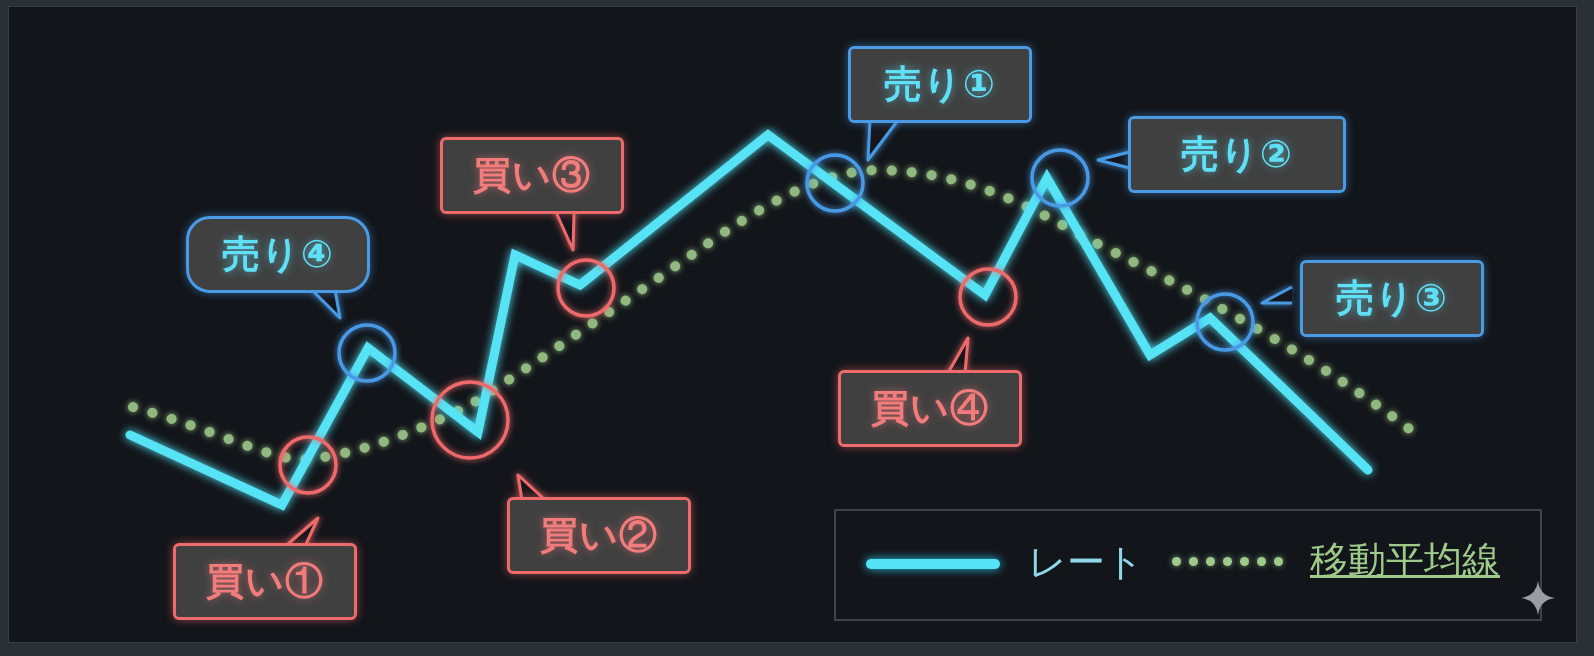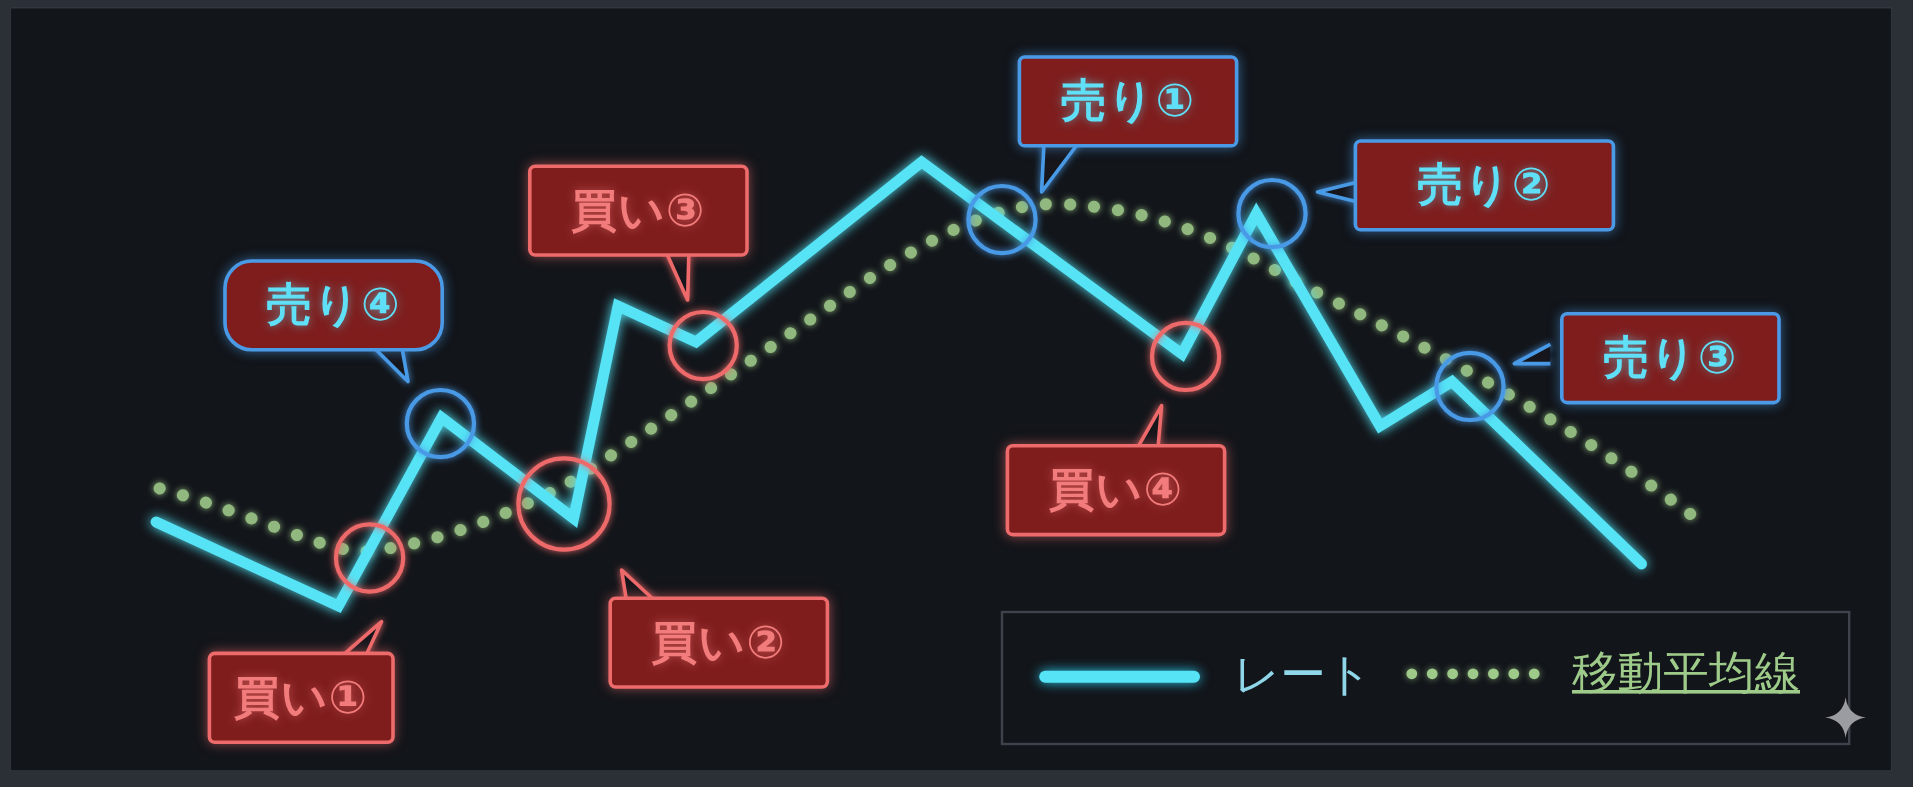--- a/index.html
+++ b/index.html
@@ -1,22 +1,22 @@
 <!DOCTYPE html>
 <html><head>
 <meta charset="utf-8">
 <style>
   html,body{margin:0;padding:0;background:#2a2e35;}
   body{width:1594px;height:656px;overflow:hidden;position:relative;font-family:"DejaVu Sans",sans-serif;}
   .frame{position:absolute;left:0;top:0;width:1594px;height:656px;background:#2b2f36;}
   .panel{position:absolute;left:8px;top:6px;width:1569px;height:637px;background:#12151a;border:1px solid #3a3f47;box-sizing:border-box;}
   svg.chart{position:absolute;left:0;top:0;}
-  .callout{position:absolute;box-sizing:border-box;border:3px solid;border-radius:6px;display:flex;align-items:center;justify-content:center;font-weight:bold;font-size:38px;letter-spacing:1px;background:#7f1d1d;}
+  .callout{position:absolute;box-sizing:border-box;border:3px solid;border-radius:6px;display:flex;align-items:center;justify-content:center;font-weight:bold;font-size:38px;letter-spacing:1px;background:#404040;}
   .callout.sell{border-color:#4a9ae6;color:#5fe0f7;box-shadow:0 0 10px rgba(74,154,230,.55);text-shadow:0 0 8px rgba(95,224,247,.6);}
-  .callout.buy{border-color:#ee6b6b;color:#f27b7b;box-shadow:0 0 10px rgba(238,107,107,.55);text-shadow:0 0 8px rgba(242,123,123,.55);}
+  .callout.buy{border-color:#ee6b6b;color:#f27b7b;box-shadow:0 0 10px rgba(238,107,107,.55);text-shadow:0 0 8px rgba(242,123,123,.55);font-family:Liberation Mono, monospace;}
   .legend{position:absolute;left:834px;top:509px;width:708px;height:112px;border:2px solid #3e434b;box-sizing:border-box;}
   .legend .rate-swatch{position:absolute;left:30px;top:48px;width:134px;height:10px;border-radius:5px;background:#55e3f5;box-shadow:0 0 10px #2cc5ea;}
   .legend .rate-label{position:absolute;left:192px;top:26px;font-size:38px;color:#8fd6e8;font-family:"DejaVu Sans",sans-serif;}
   .legend .ma-dots{position:absolute;left:336px;top:46px;display:flex;gap:8px;}
   .legend .ma-dots span{width:9px;height:9px;border-radius:50%;background:#9fcb8a;box-shadow:0 0 6px rgba(159,203,138,.7);}
   .legend .ma-label{position:absolute;left:474px;top:24px;font-size:38px;color:#9fcb8a;text-decoration:underline;}
   .sparkle{position:absolute;left:1521px;top:581px;width:34px;height:34px;}
 </style>
 </head>
 <body>
@@ -77,21 +77,21 @@
 </div>
 <div class="callout sell" style="left:1128px;top:116px;width:218px;height:77px;">
   <span>売り②</span>
 </div>
 <div class="callout sell" style="left:1300px;top:260px;width:184px;height:77px;justify-content:center;">
   <span>売り③</span>
 </div>
 <div class="callout buy" style="left:440px;top:137px;width:184px;height:77px;">
   <span>買い③</span>
 </div>
-<div class="callout buy" style="left:173px;top:543px;width:156px;height:77px;">
+<div class="callout buy" style="left:173px;top:543px;width:184px;height:77px;">
   <span>買い①</span>
 </div>
 <div class="callout buy" style="left:507px;top:497px;width:184px;height:77px;">
   <span>買い②</span>
 </div>
 <div class="callout buy" style="left:838px;top:370px;width:184px;height:77px;">
   <span>買い④</span>
 </div>
 
 <div class="legend">

